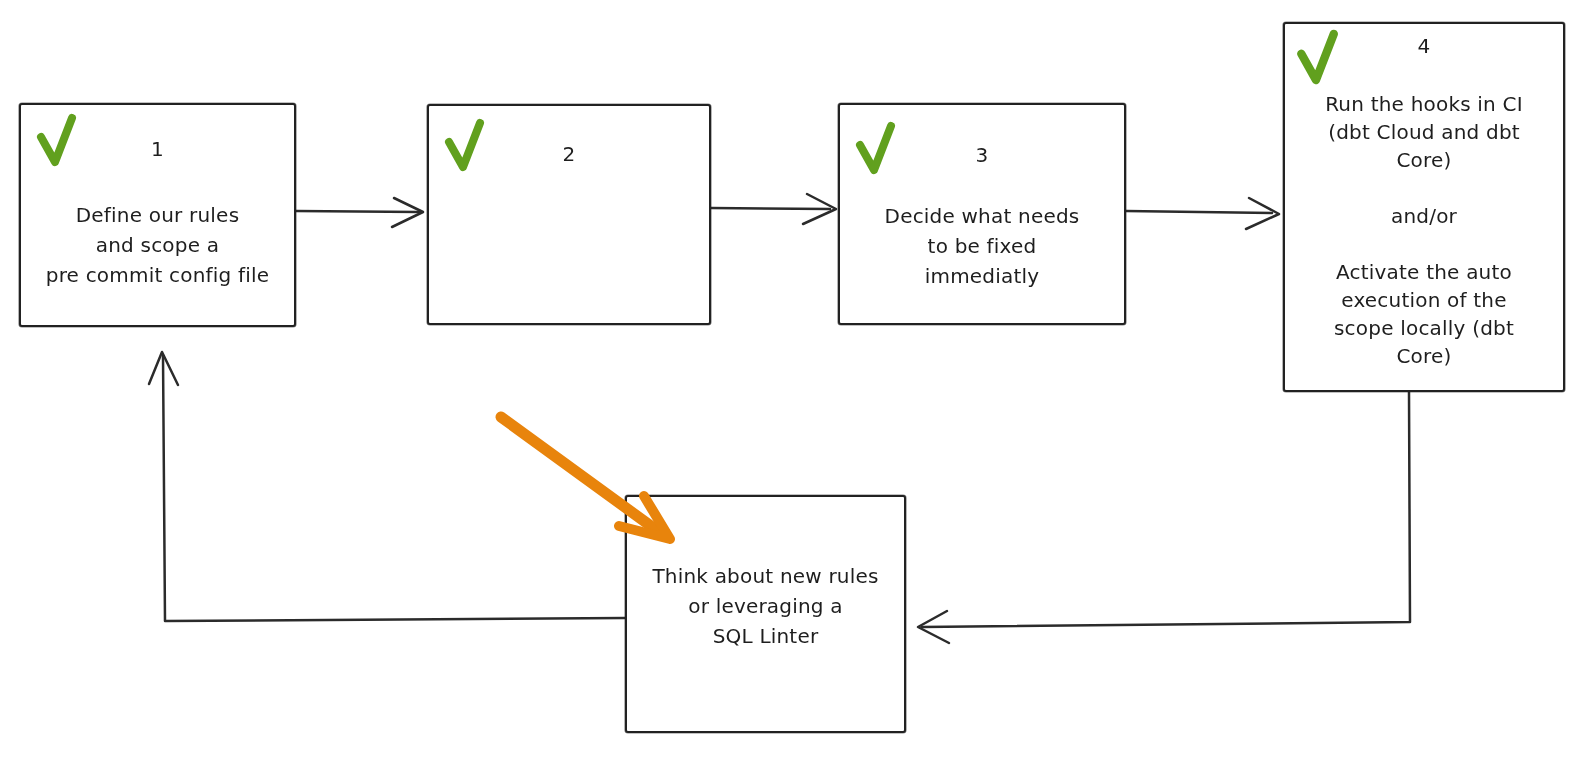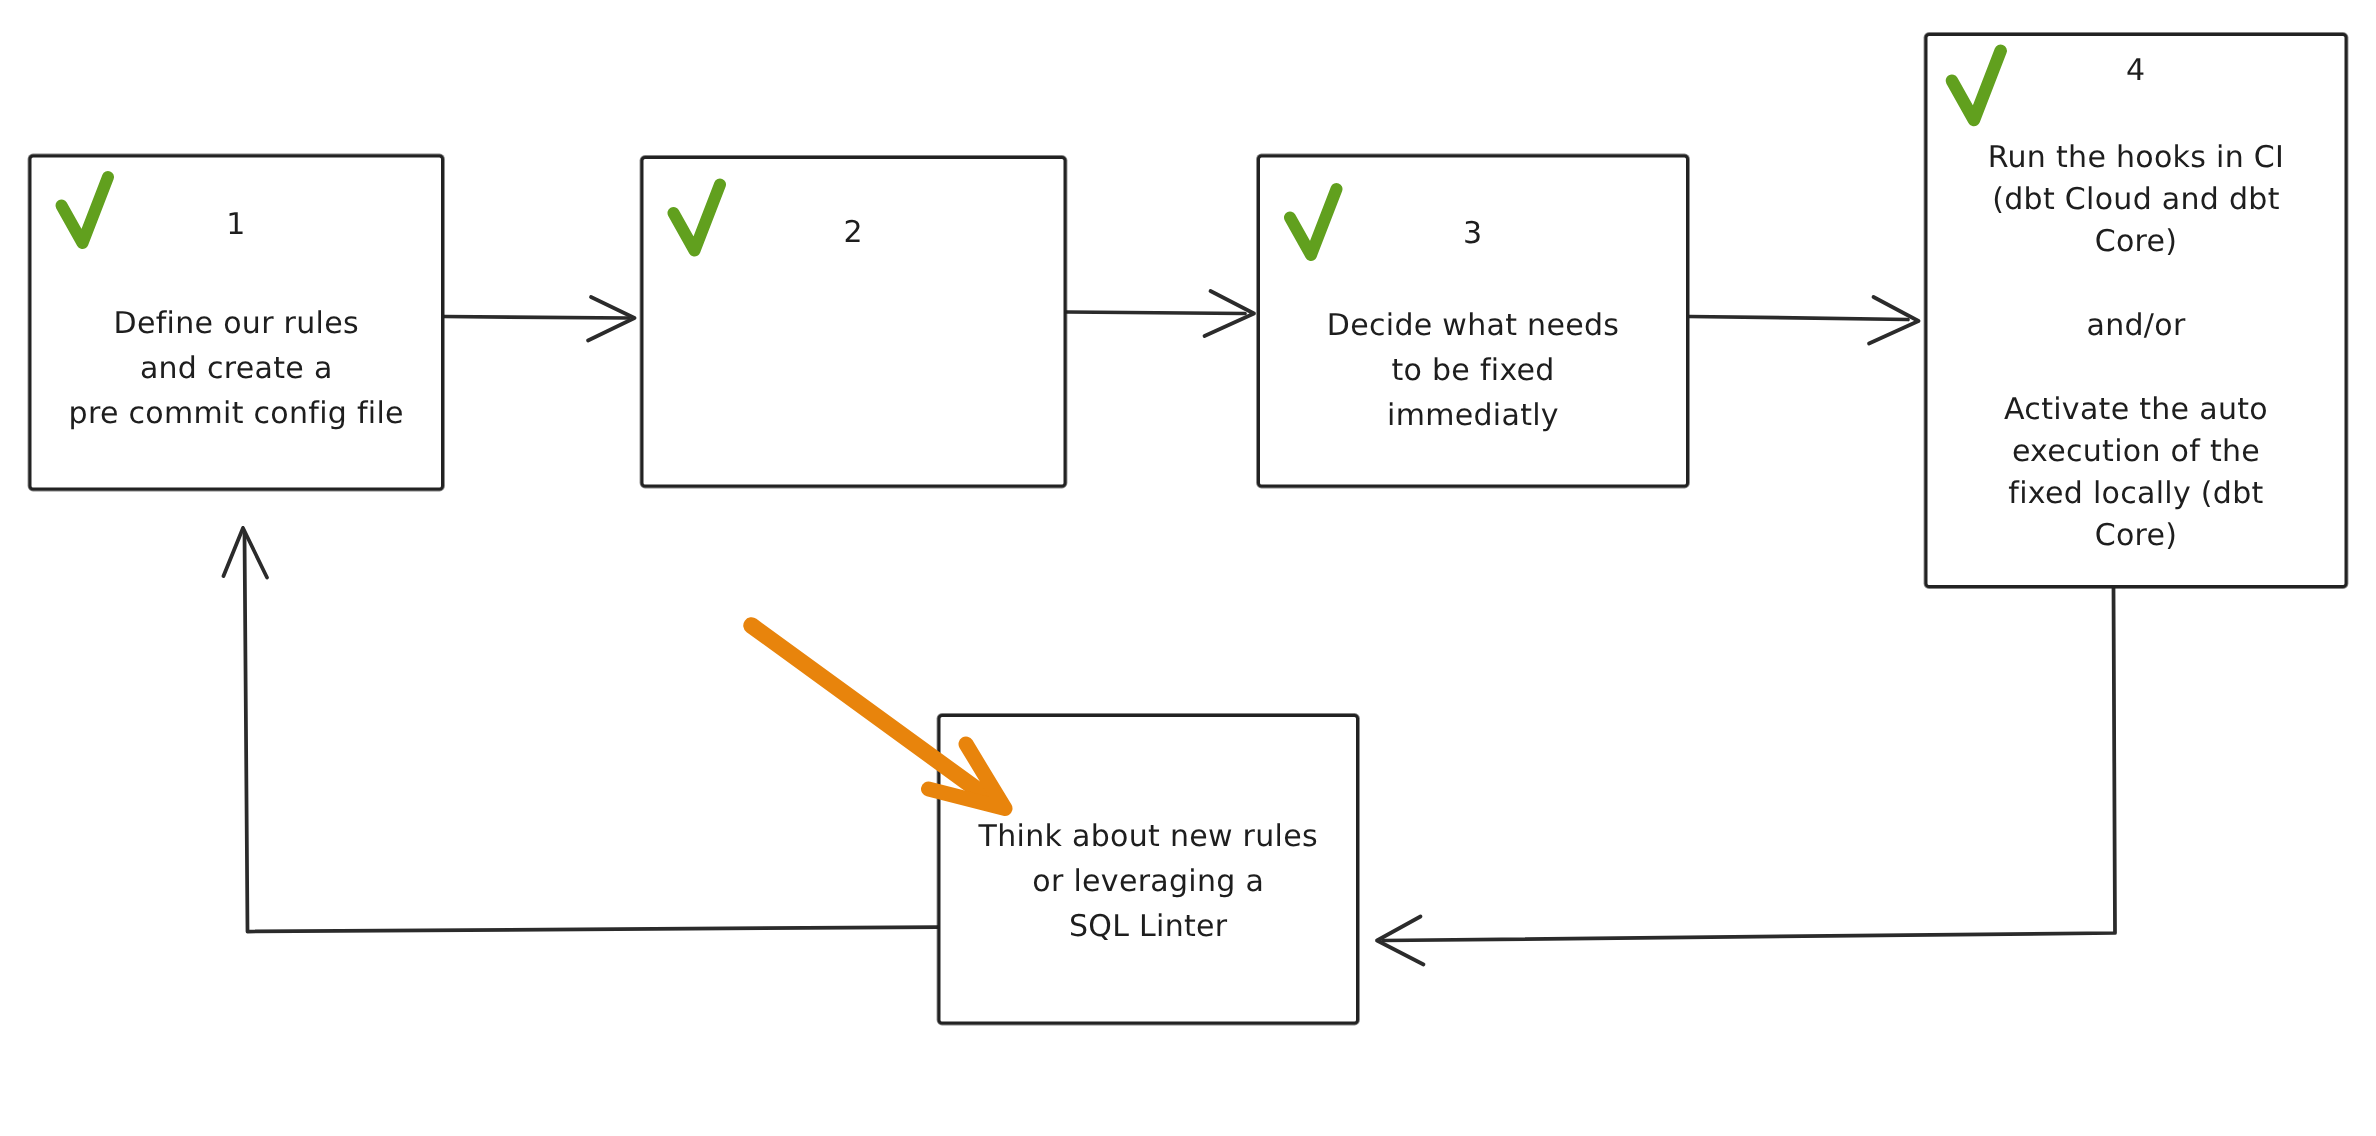--- a/index.html
+++ b/index.html
@@ -49,21 +49,21 @@
     font-size:20px;
     line-height:30px;
     white-space:pre-line;
     letter-spacing:.2px;
   }
   
   .pos-step-1{left:19px;top:103px;width:277px;height:224px;}
   .pos-step-2{left:427px;top:104px;width:284px;height:221px;}
   .pos-step-3{left:838px;top:103px;width:288px;height:222px;}
   .pos-step-4{left:1283px;top:22px;width:282px;height:370px;}
-  .pos-think {left:625px;top:476px;width:281px;height:207px;}
+  .pos-think {left:625px;top:495px;width:281px;height:238px;}
 
   .pos-step-1 .check{left:14px;top:8px;}
   .pos-step-2 .check{left:14px;top:12px;}
   .pos-step-3 .check{left:14px;top:16px;}
   .pos-step-4 .check{left:10px;top:4px;}
 
   .pos-step-1 .num{top:32px;}
   .pos-step-2 .num{top:36px;}
   .pos-step-3 .num{top:38px;}
   .pos-step-4 .num{top:10px;}
@@ -104,21 +104,21 @@
       <path class="stroke-ink" d="M149 384 L162 352 M178 385 L162 352"></path>
     </g>
   </svg>
 
   <div class="node pos-step-1">
     <svg class="check" width="42" height="56" viewBox="0 0 42 56">
       <path d="M6 24 L20 49 L37 5" fill="none" stroke="currentColor" stroke-width="8" stroke-linecap="round" stroke-linejoin="round"></path>
     </svg>
     <div class="num">1</div>
     <div class="txt">Define our rules
-and create a
+and scope a
 pre commit config file</div>
   </div>
 
   <div class="node pos-step-2">
     <svg class="check" width="42" height="56" viewBox="0 0 42 56">
       <path d="M6 24 L20 49 L37 5" fill="none" stroke="currentColor" stroke-width="8" stroke-linecap="round" stroke-linejoin="round"></path>
     </svg>
     <div class="num">2</div>
   </div>
 
@@ -138,21 +138,21 @@
     </svg>
     <div class="num">4</div>
     <div class="txt">Run the hooks in CI
 (dbt Cloud and dbt
 Core)
 
 and/or
 
 Activate the auto
 execution of the
-fixed locally (dbt
+scope locally (dbt
 Core)</div>
   </div>
 
   <div class="node pos-think">
     <div class="txt">Think about new rules
 or leveraging a
 SQL Linter</div>
   </div>
 
   <svg class="overlay" id="highlight-layer" viewBox="0 0 1584 757">

